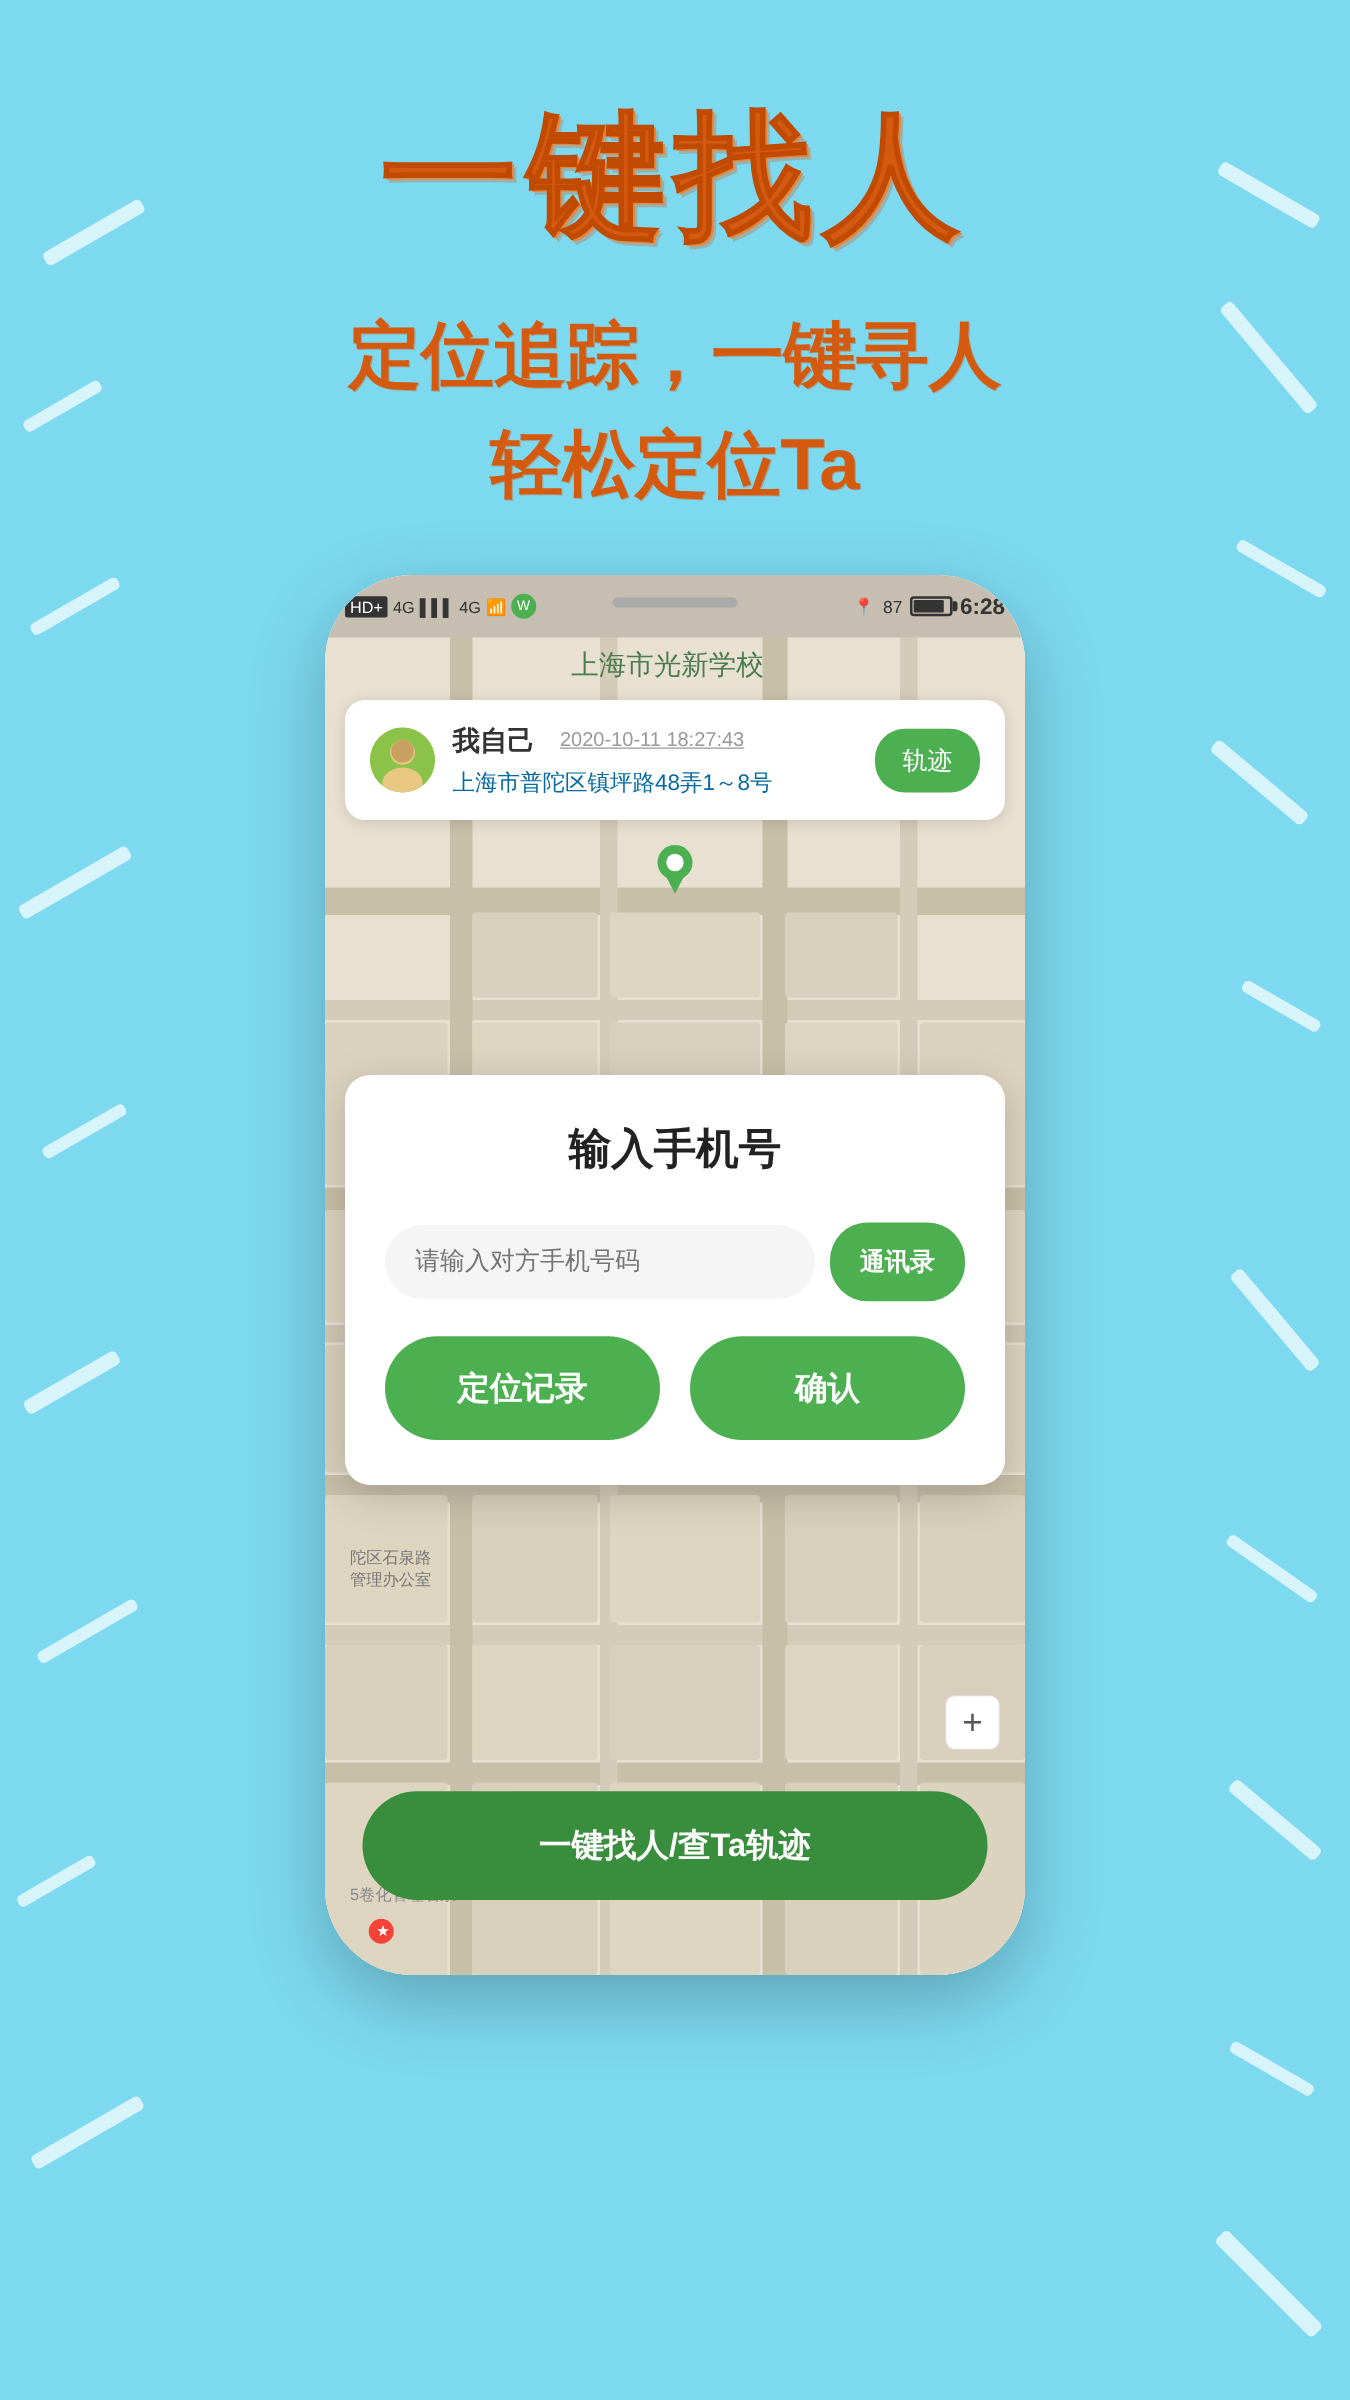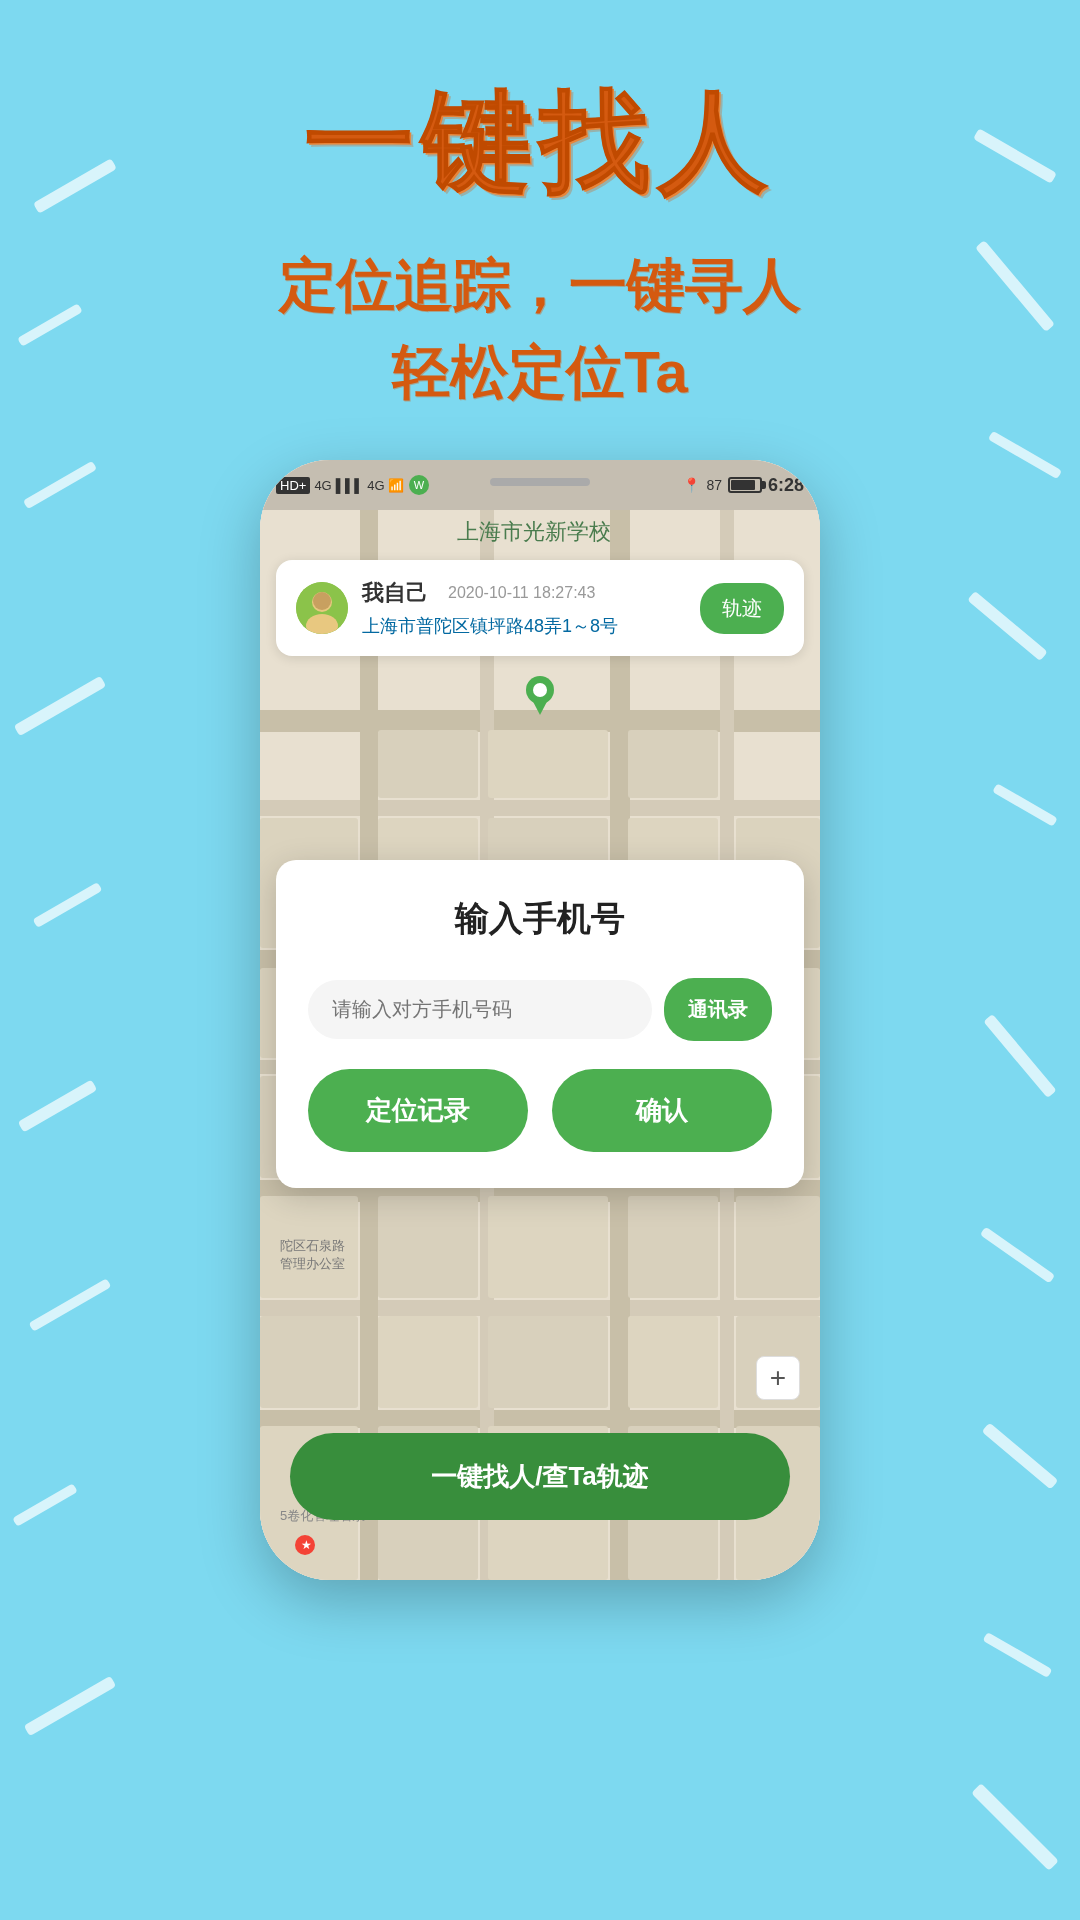--- a/index.html
+++ b/index.html
@@ -198,20 +198,21 @@
 
     .info-name {
       font-size: 22px;
       font-weight: 600;
       color: #333;
     }
 
     .info-time {
       font-size: 16px;
       color: #999;
+      text-decoration: underline;
     }
 
     .info-address {
       font-size: 18px;
       color: #0369a1;
     }
 
     .track-button {
       background: #4caf50;
       color: white;

